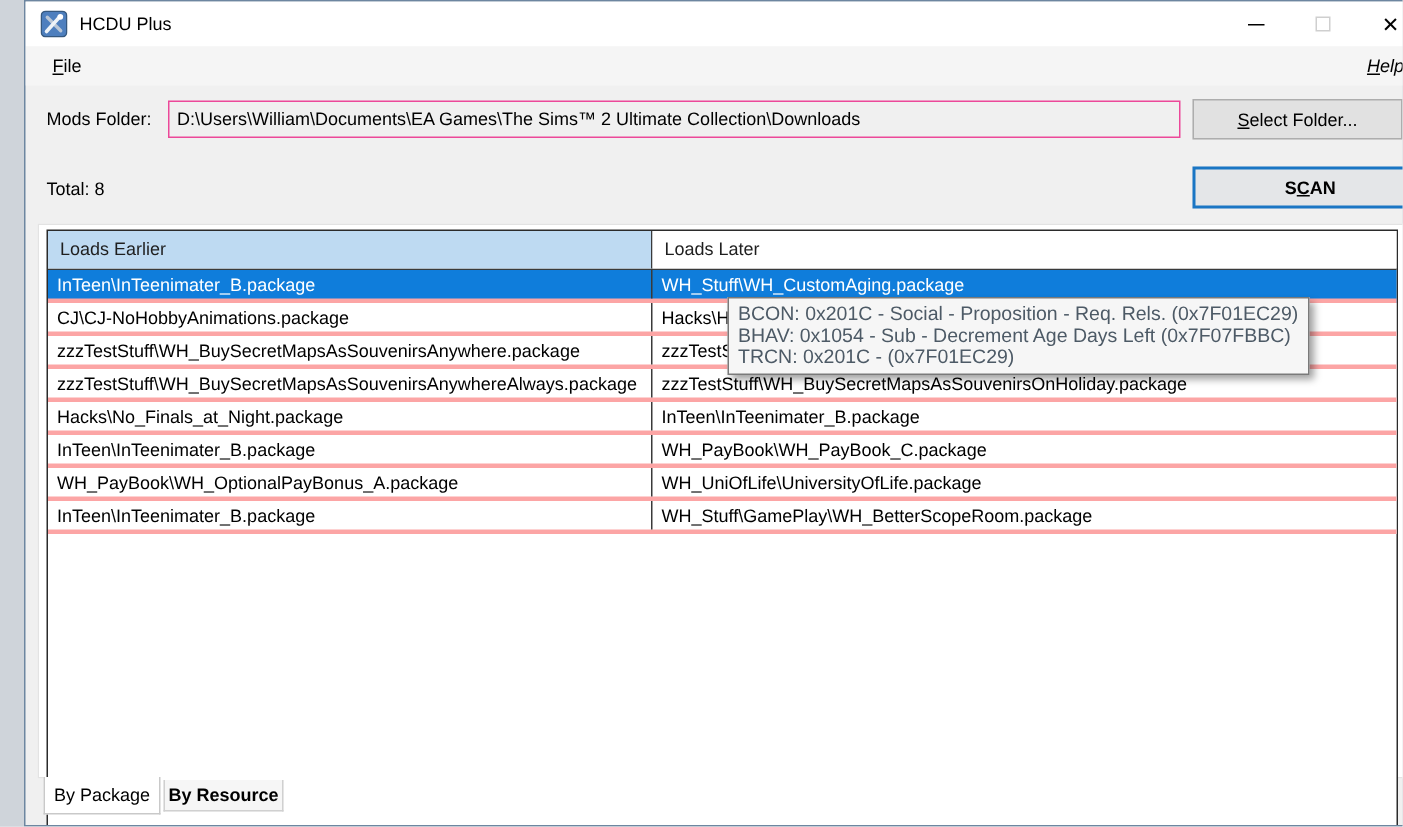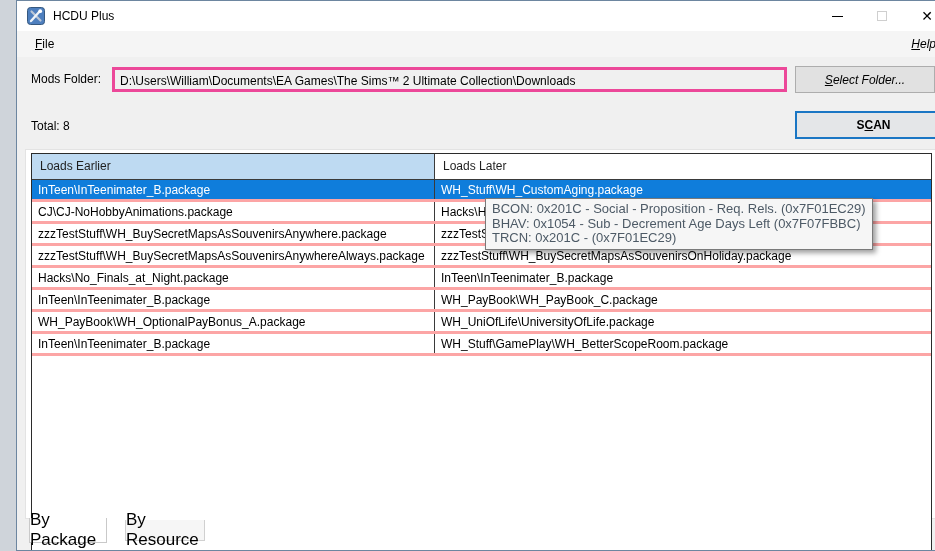--- a/index.html
+++ b/index.html
@@ -22,28 +22,28 @@
   
   .menubar { position:absolute; top:30px; left:0; right:0; height:26px; background:#f5f5f5; }
   .menu-item { position:absolute; top:0; height:26px; line-height:26px; padding:0 8px; }
   .menu-file { left:10px; }
   .menu-help { right:6px;font-style:italic; }
   .u { text-decoration:underline; }
   
   .mods-label { position:absolute; left:14px; top:66px; height:25px; line-height:25px; }
   .mods-path {
     position:absolute; left:95px; top:66px; width:675px; height:25px;
-    background:#f0f0f0; border:3px solid #ec4899; line-height:23px; padding:0 5px;
+    background:#f0f0f0; border:1px solid #ec4899; line-height:23px; padding:0 5px;
     white-space:nowrap; overflow:hidden;
   }
   .btn {
     position:absolute; display:flex; align-items:center; justify-content:center;
     background:#e1e1e1; border:1px solid #adadad;
   }
-  .select-folder { left:778px; top:65px; width:140px; height:27px;font-style:italic; }
+  .select-folder { left:778px; top:65px; width:140px; height:27px; }
   
   .total-label { position:absolute; left:14px; top:112px; height:26px; line-height:26px; }
   .scan {
     left:778px; top:110px; width:157px; height:28px;
     background:#e4e6e8; border:2px solid #1a76c4; font-weight:bold;
   }
   
   .tabpage { position:absolute; left:8px; top:148px; width:917px; height:370px; background:#ffffff; border:1px solid #e3e3e3; }
   .conflict-table { position:absolute; left:14px; top:152px; width:901px; height:453px; background:#ffffff; border:1px solid #2b2b2b; }
   .thead { display:flex; height:26px; border-bottom:1px solid #3a3a3a; }
@@ -58,29 +58,29 @@
   
   .tooltip {
     position:absolute; left:468px; top:197px; z-index:10;
     background:#f6f6f6; border:1px solid #7a7a7a; padding:3px 6px;
     box-shadow:3px 3px 5px rgba(0,0,0,0.38);
     font-size:13px; line-height:14.5px; color:#4d5a66; white-space:nowrap;
   }
   
   .tab {
     position:absolute; display:flex; align-items:center; justify-content:center;
-    font-size:17px; z-index:3;
+    font-size:12px; z-index:3;text-align:center;
   }
   .tab-active {
     left:12px; top:517px; width:78px; height:25px;
     background:#ffffff; border:1px solid #c9c9c9; border-top:none;
   }
   .tab-inactive {
-    left:108px; top:519px; width:80px; height:21px;
-    background:#f6f6f6; border:1px solid #d0d0d0; border-top:none;
+    left:92px; top:519px; width:80px; height:21px;
+    background:#f6f6f6; border:1px solid #d0d0d0; border-top:none;font-weight:bold;
   }
 </style>
 </head>
 <body>
 
 <div class="window">
 
   <div class="titlebar">
     <svg class="app-icon" viewBox="0 0 18 18">
       <rect x="0.5" y="0.5" width="17" height="17" rx="3" fill="#4e7fbe" stroke="#35587f"></rect>

